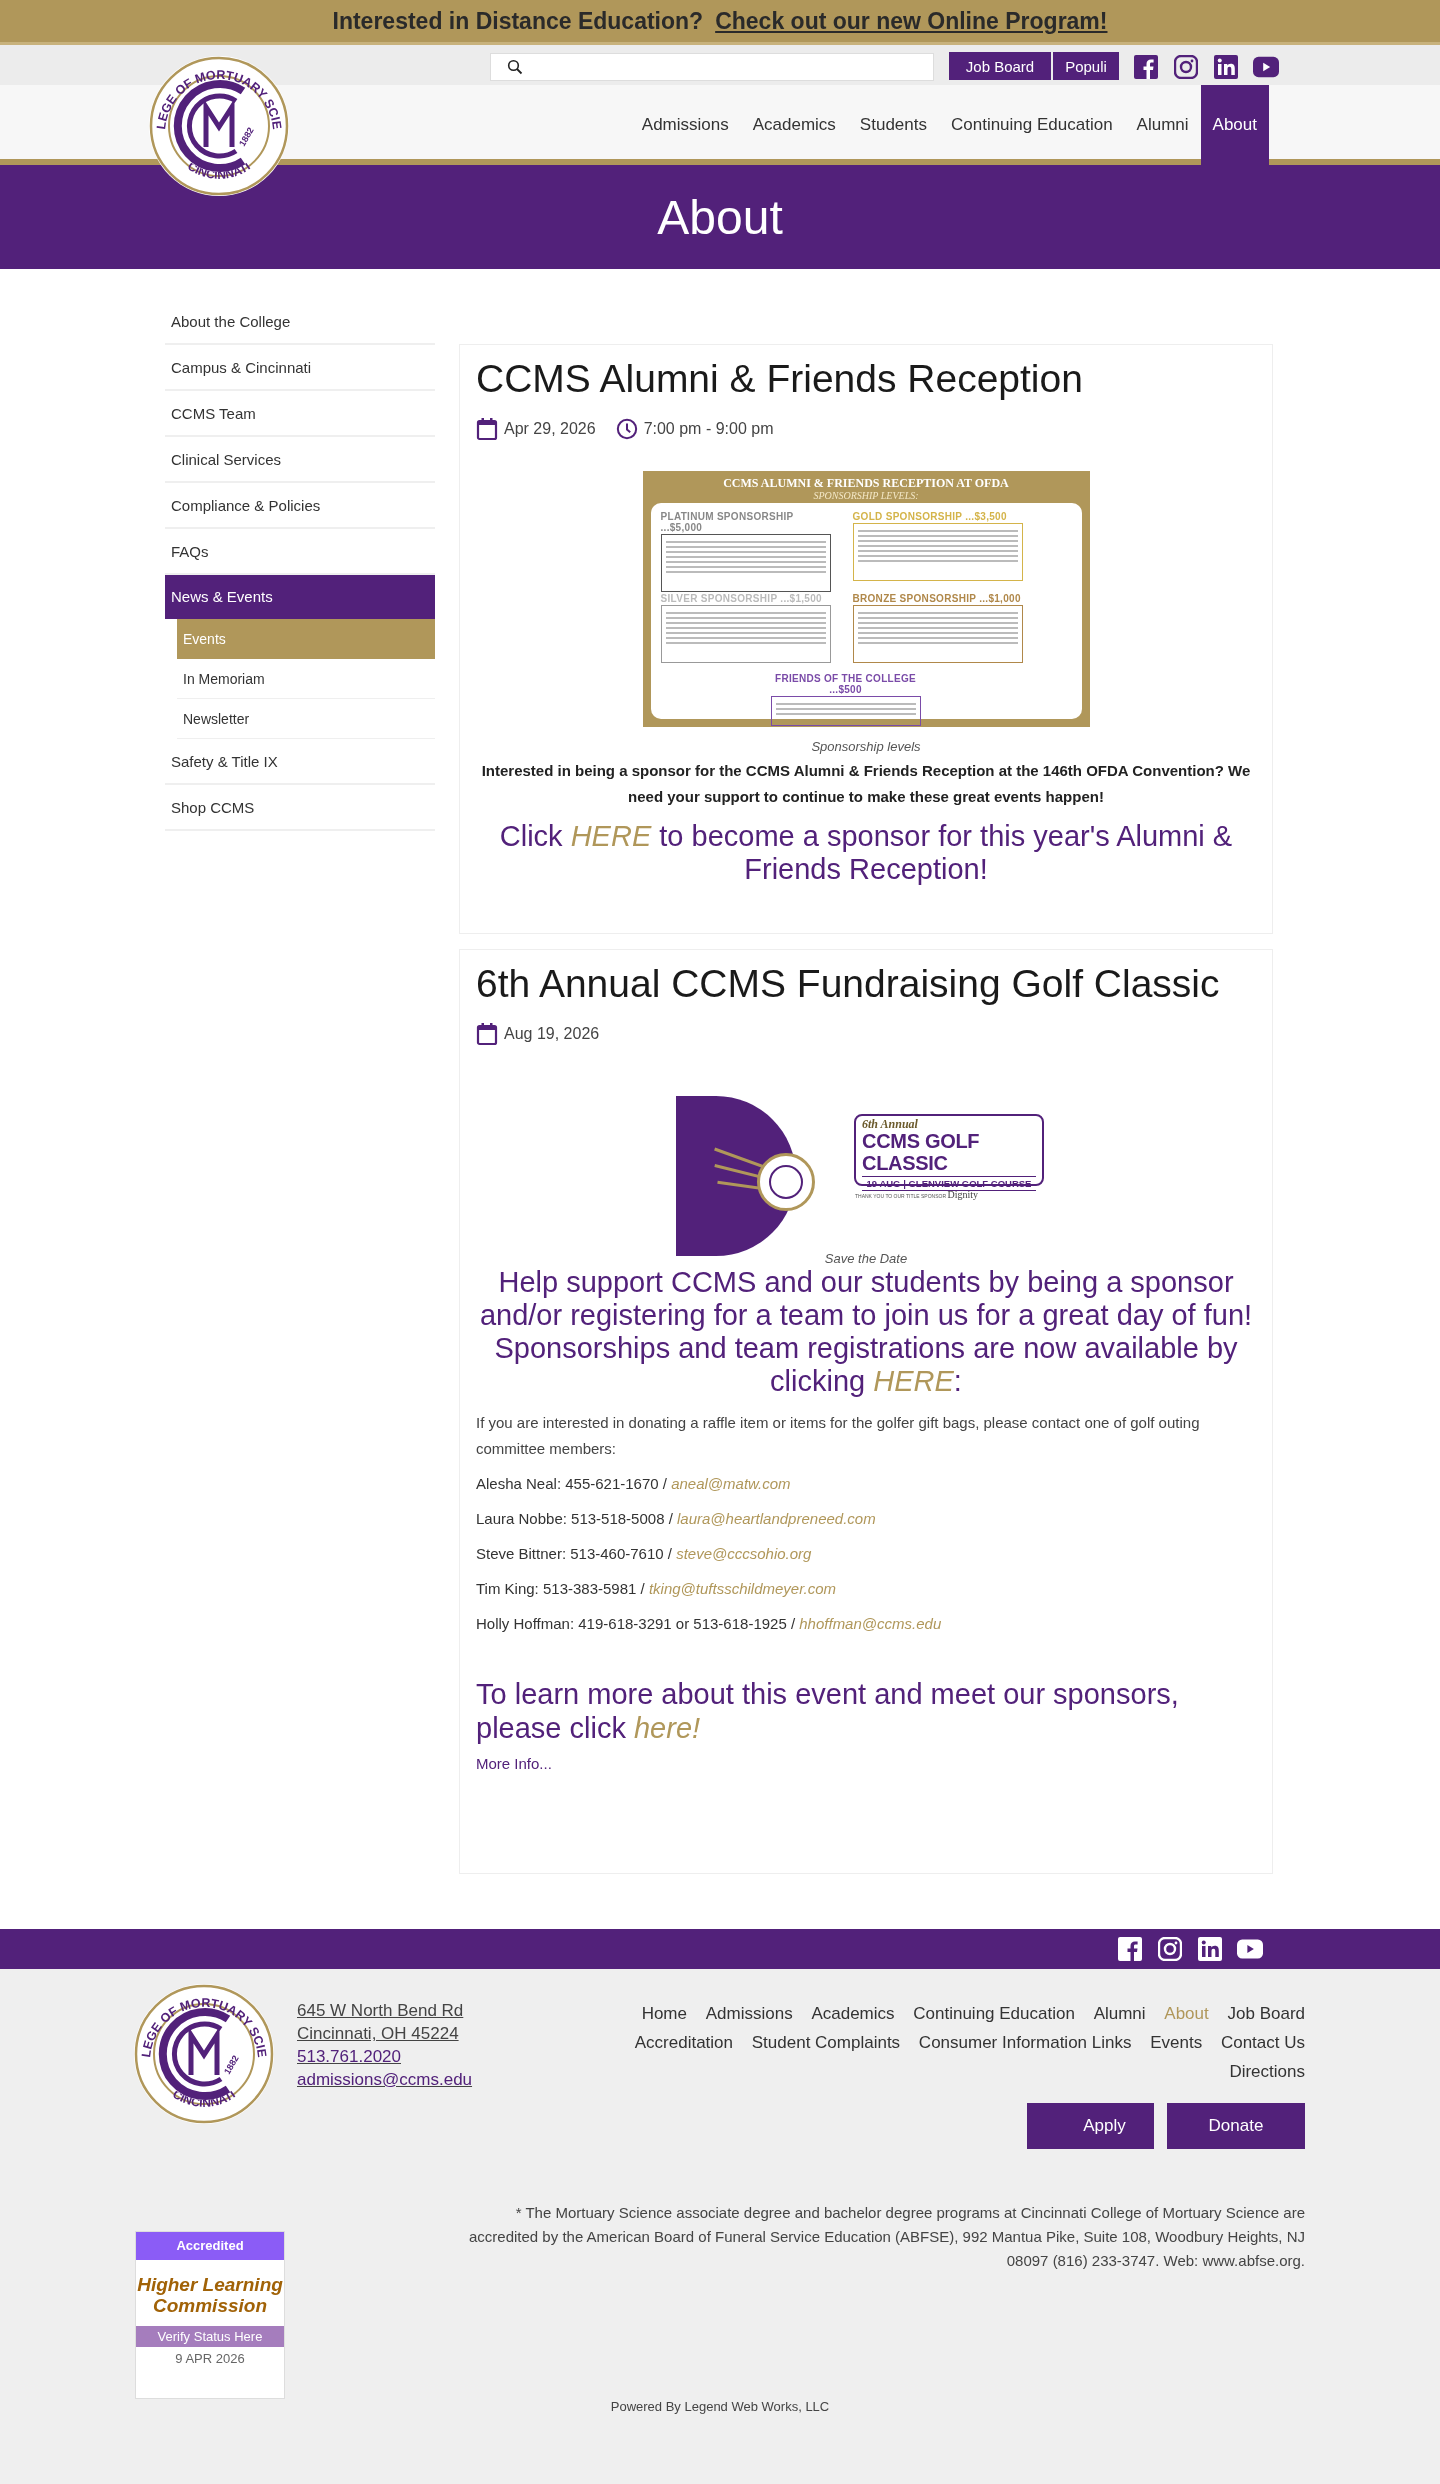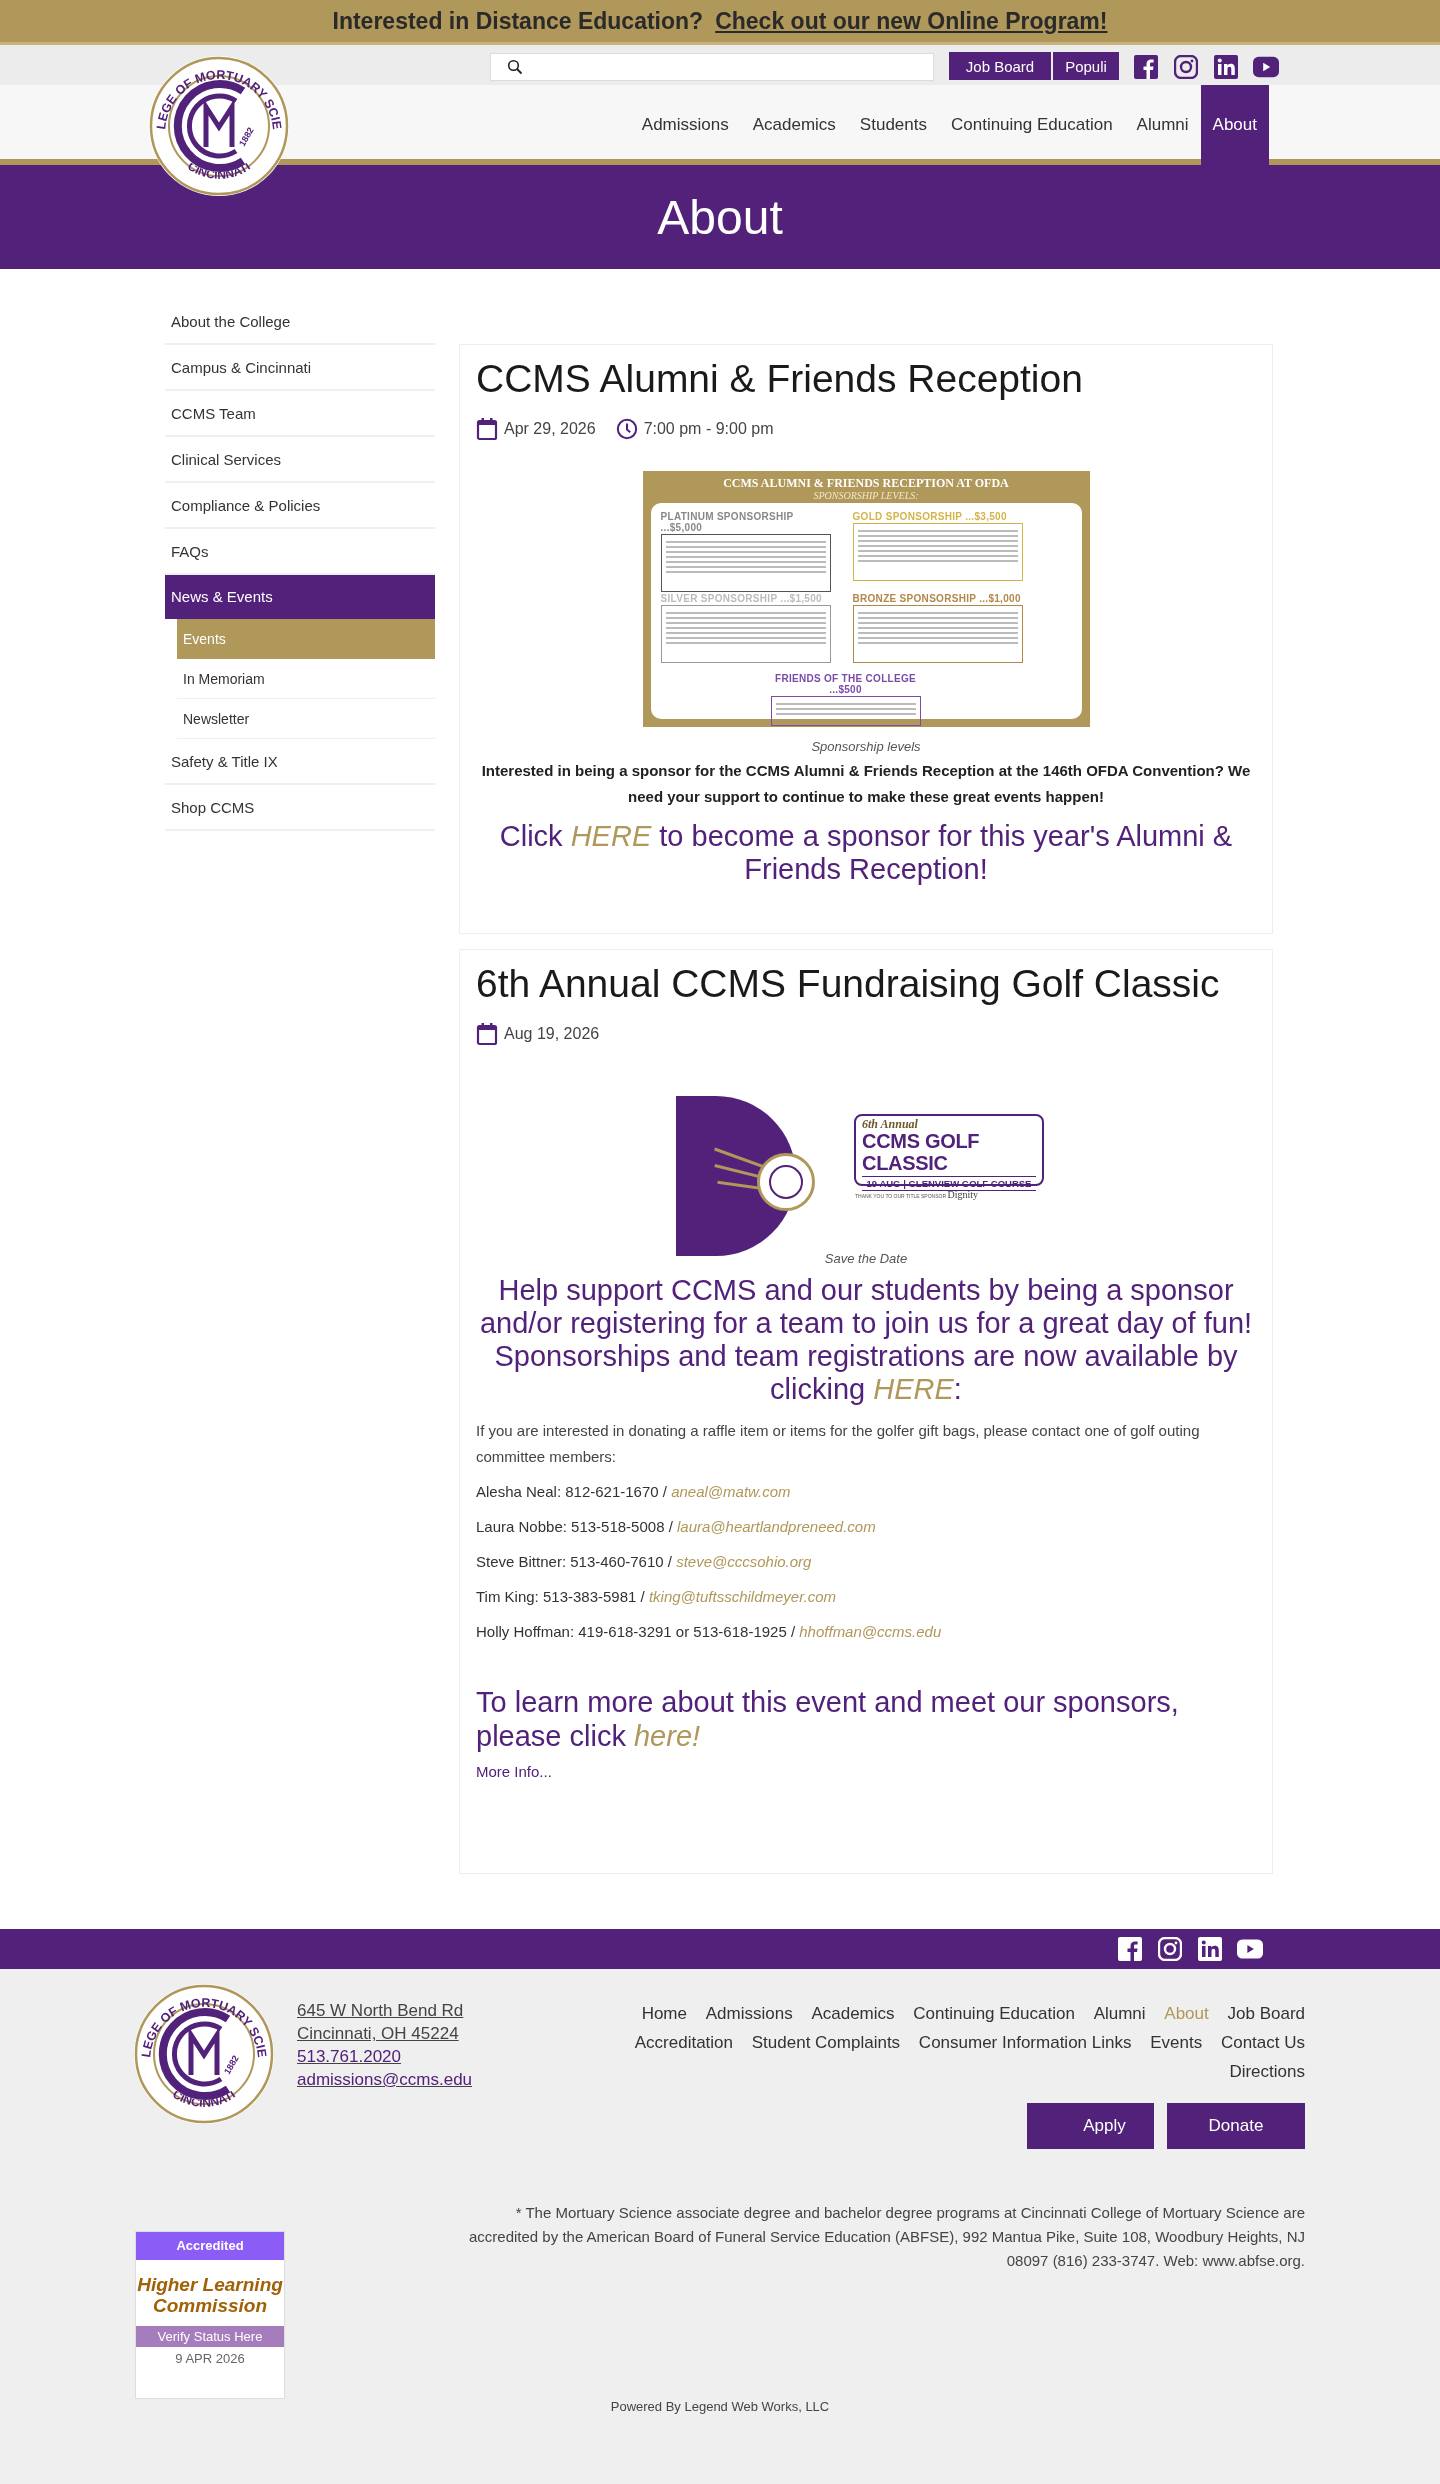--- a/index.html
+++ b/index.html
@@ -307,24 +307,24 @@
           <div class="inner"></div>
         </div>
       <div class="golf-badge">
         <div class="annual">6th Annual</div>
         <div class="gtitle">CCMS GOLF CLASSIC</div>
         <div class="gsub">19 AUG | GLENVIEW GOLF COURSE</div>
       </div>
       <div class="golf-thanks"><span>THANK YOU TO OUR TITLE SPONSOR</span> <b>Dignity</b></div>
     </div>
     <div class="caption">Save the Date</div>
-    <p class="big-purple" style="margin-top:8px;"><span>Help support CCMS and our students by being a sponsor and/or registering for a team to join us for a great day of fun! Sponsorships and team registrations are now available by clicking </span><a class="gold-ital">HERE</a><span>:</span></p>
+    <p class="big-purple" style="margin-top:0;"><span>Help support CCMS and our students by being a sponsor and/or registering for a team to join us for a great day of fun! Sponsorships and team registrations are now available by clicking </span><a class="gold-ital">HERE</a><span>:</span></p>
     <p class="para">If you are interested in donating a raffle item or items for the golfer gift bags, please contact one of golf outing committee members:</p>
     <div>
-      <p class="contact"><span>Alesha Neal: 812-621-1670 / </span><a class="email">aneal@matw.com</a></p>
+      <p class="contact"><span>Alesha Neal: 455-621-1670 / </span><a class="email">aneal@matw.com</a></p>
       <p class="contact"><span>Laura Nobbe: 513-518-5008 / </span><a class="email">laura@heartlandpreneed.com</a></p>
       <p class="contact"><span>Steve Bittner: 513-460-7610 / </span><a class="email">steve@cccsohio.org</a></p>
       <p class="contact"><span>Tim King: 513-383-5981 / </span><a class="email">tking@tuftsschildmeyer.com</a></p>
       <p class="contact"><span>Holly Hoffman: 419-618-3291 or 513-618-1925 / </span><a class="email">hhoffman@ccms.edu</a></p>
     </div>
     <p class="learn"><span>To learn more about this event and meet our sponsors, please click </span><a class="gold-ital">here!</a></p>
     <a class="more">More Info...</a>
   </article>
 </div>
 

